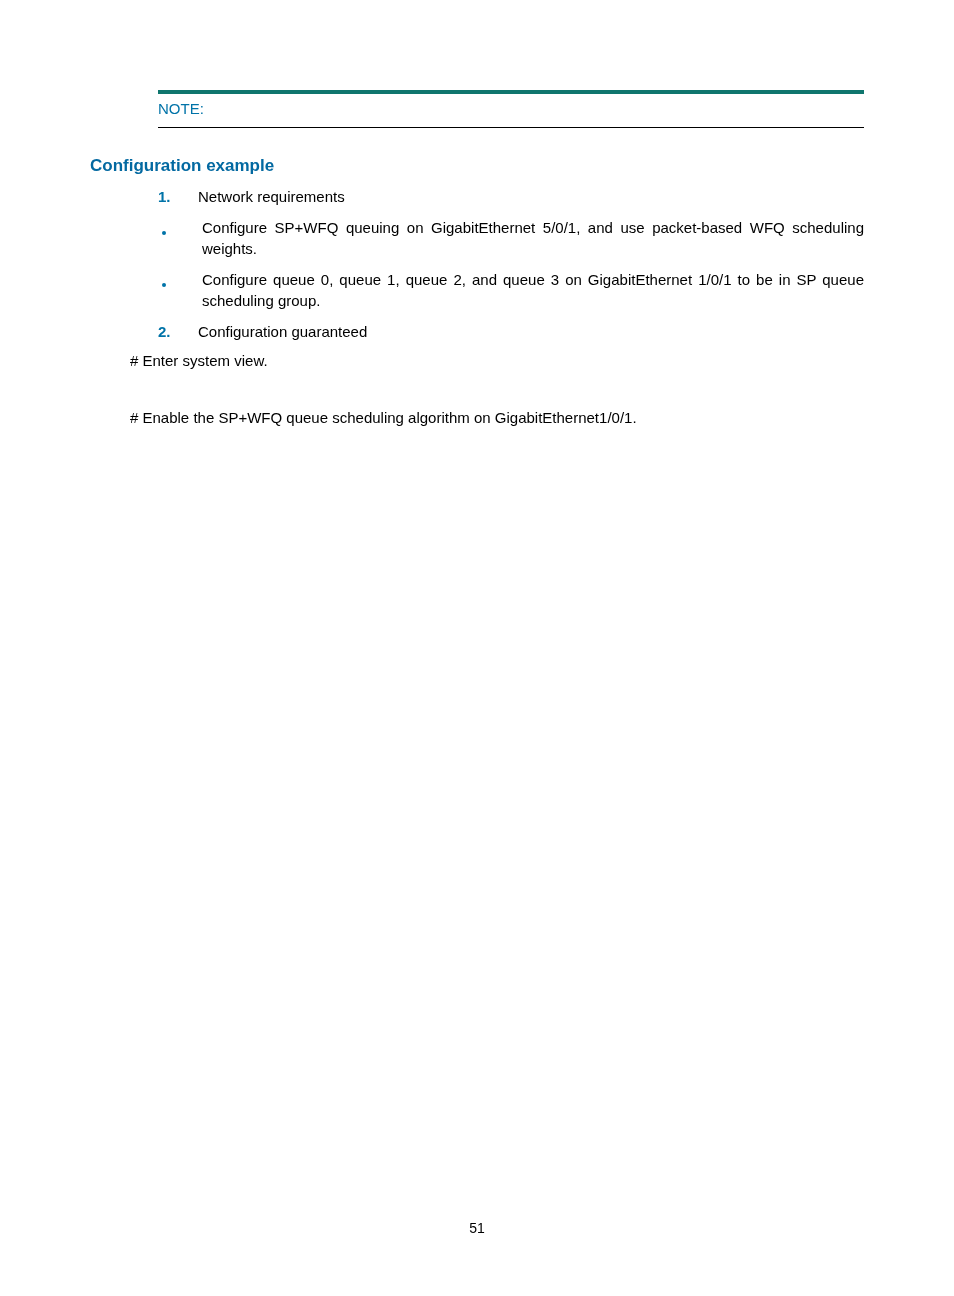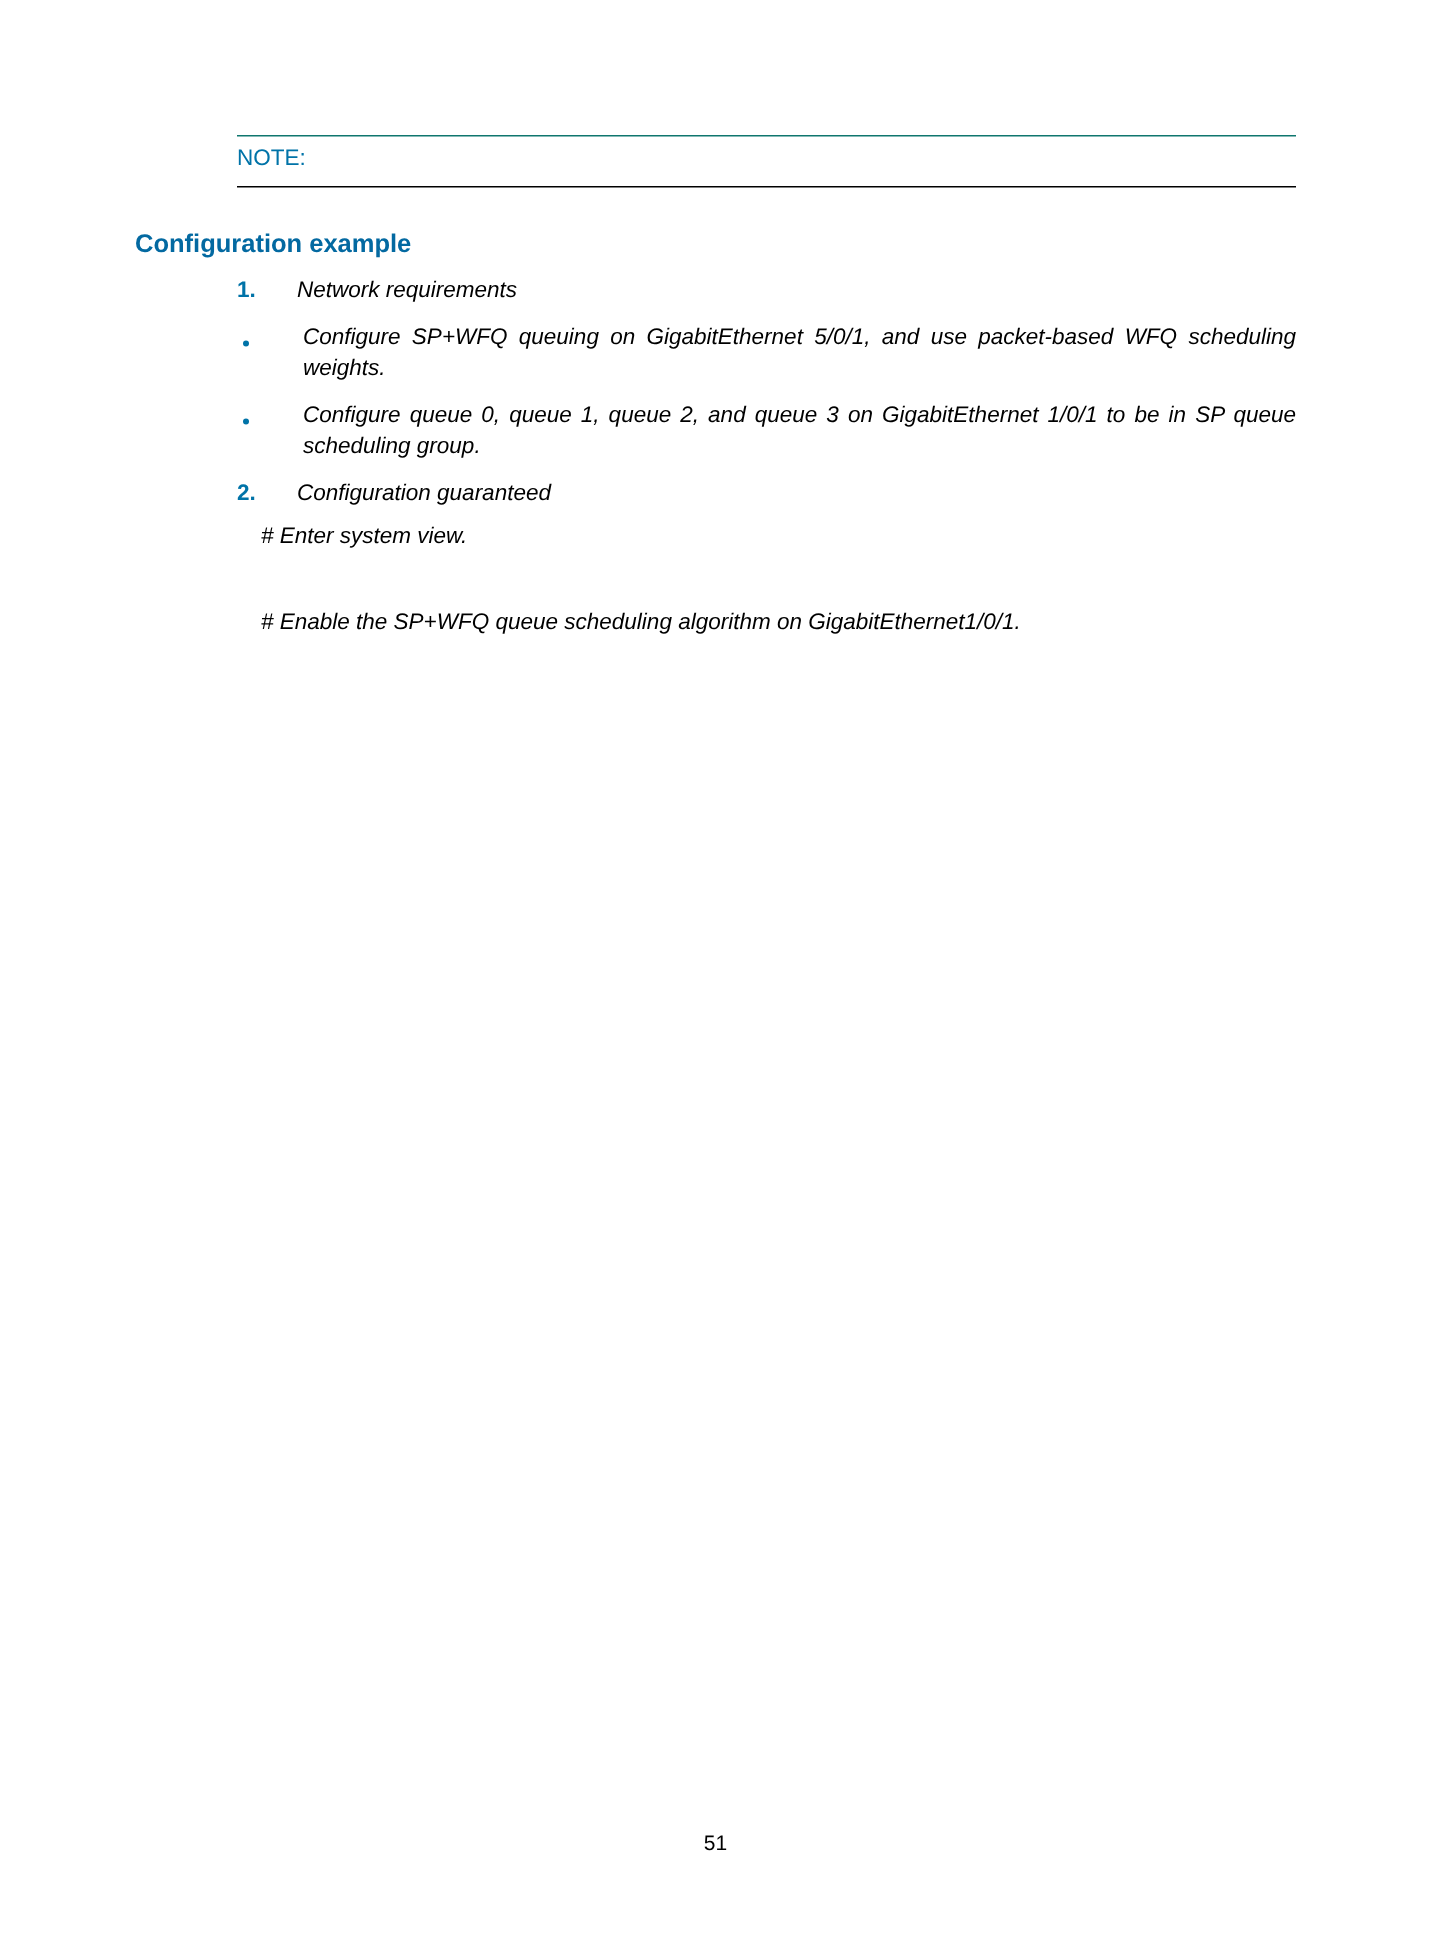--- a/index.html
+++ b/index.html
@@ -11,21 +11,21 @@
     width: 954px;
     height: 1296px;
     position: relative;
     box-sizing: border-box;
   }
   .page {
     padding: 90px 90px 0 90px;
     box-sizing: border-box;
   }
   .note-box {
-    border-top: 1px solid #0f766e;
+    border-top: 4px solid #0f766e;
     border-bottom: 1px solid #000;
     margin-left: 68px;
     padding: 6px 0 6px 0;
   }
   .note-label {
     color: #0073a8;
     font-size: 15px;
     margin-bottom: 4px;
   }
   .note-text {
@@ -66,28 +66,26 @@
     width: 4px;
     height: 4px;
     background: #0073a8;
     border-radius: 50%;
     vertical-align: middle;
     margin-top: 7px;
   }
   .item-text {
     flex: 1;
     text-align: justify;
-    font-style: italic;
   }
   .para {
-    margin-left: 84px;
+    margin-left: 40px;
     font-size: 15px;
     margin-top: 8px;
     margin-bottom: 40px;
-    font-style: italic;
   }
   .page-number {
     position: absolute;
     bottom: 60px;
     width: 100%;
     text-align: center;
     font-size: 14px;
     left: 0;
   }
 </style>

